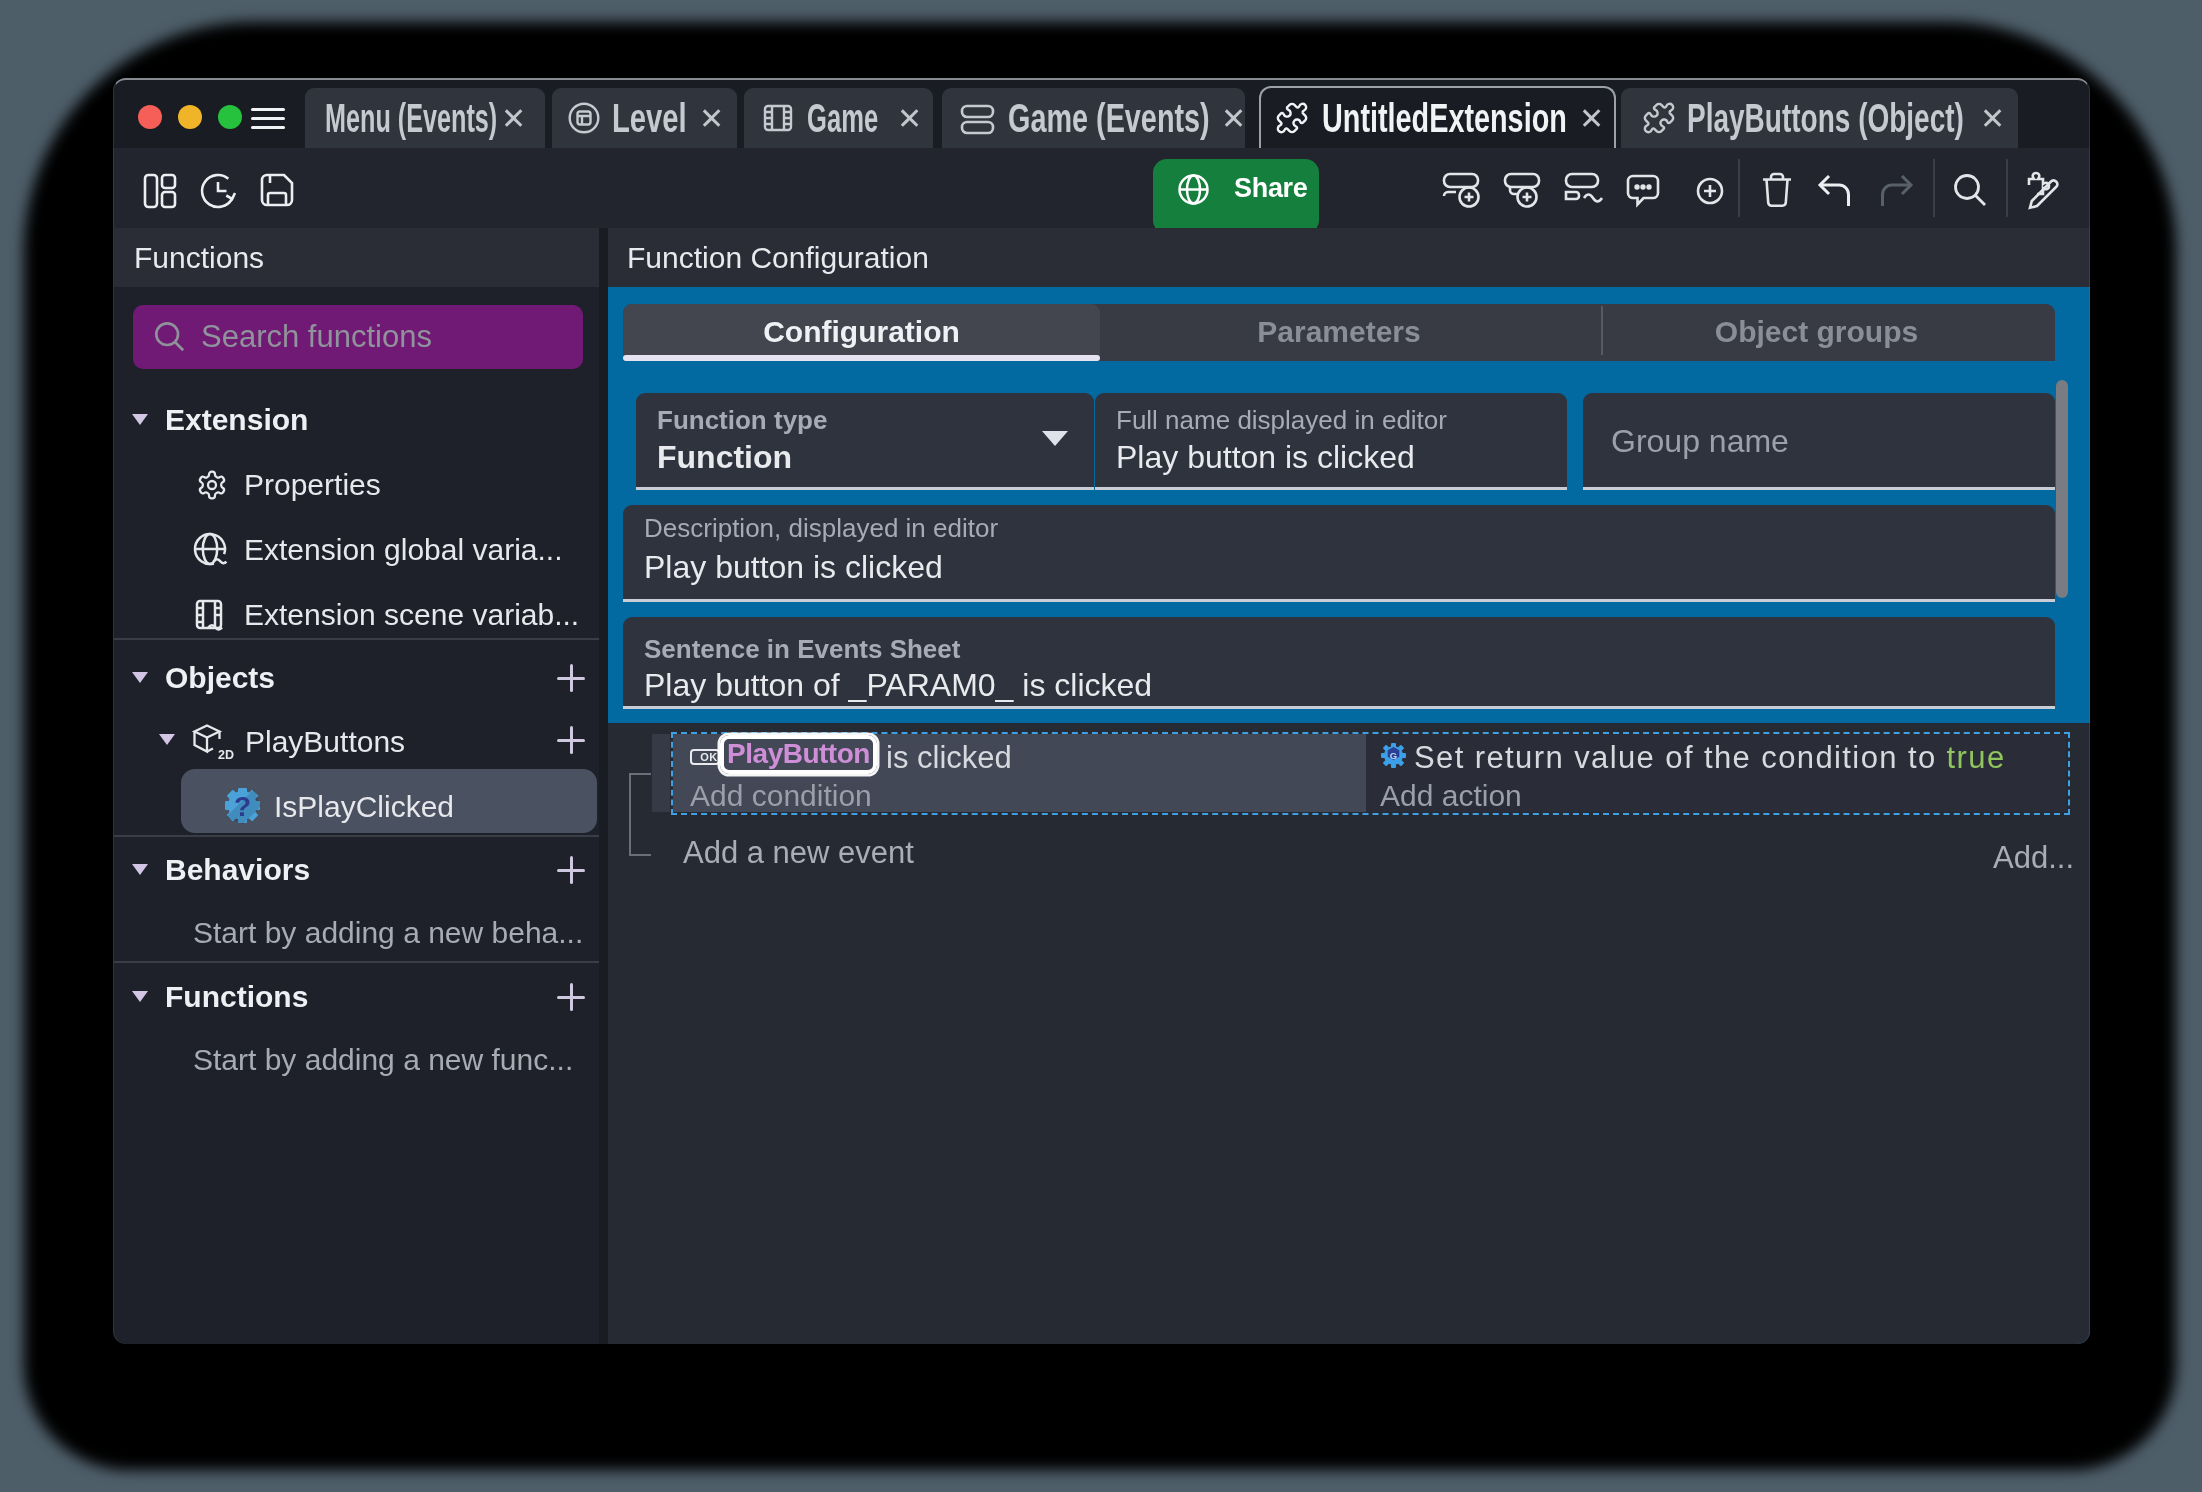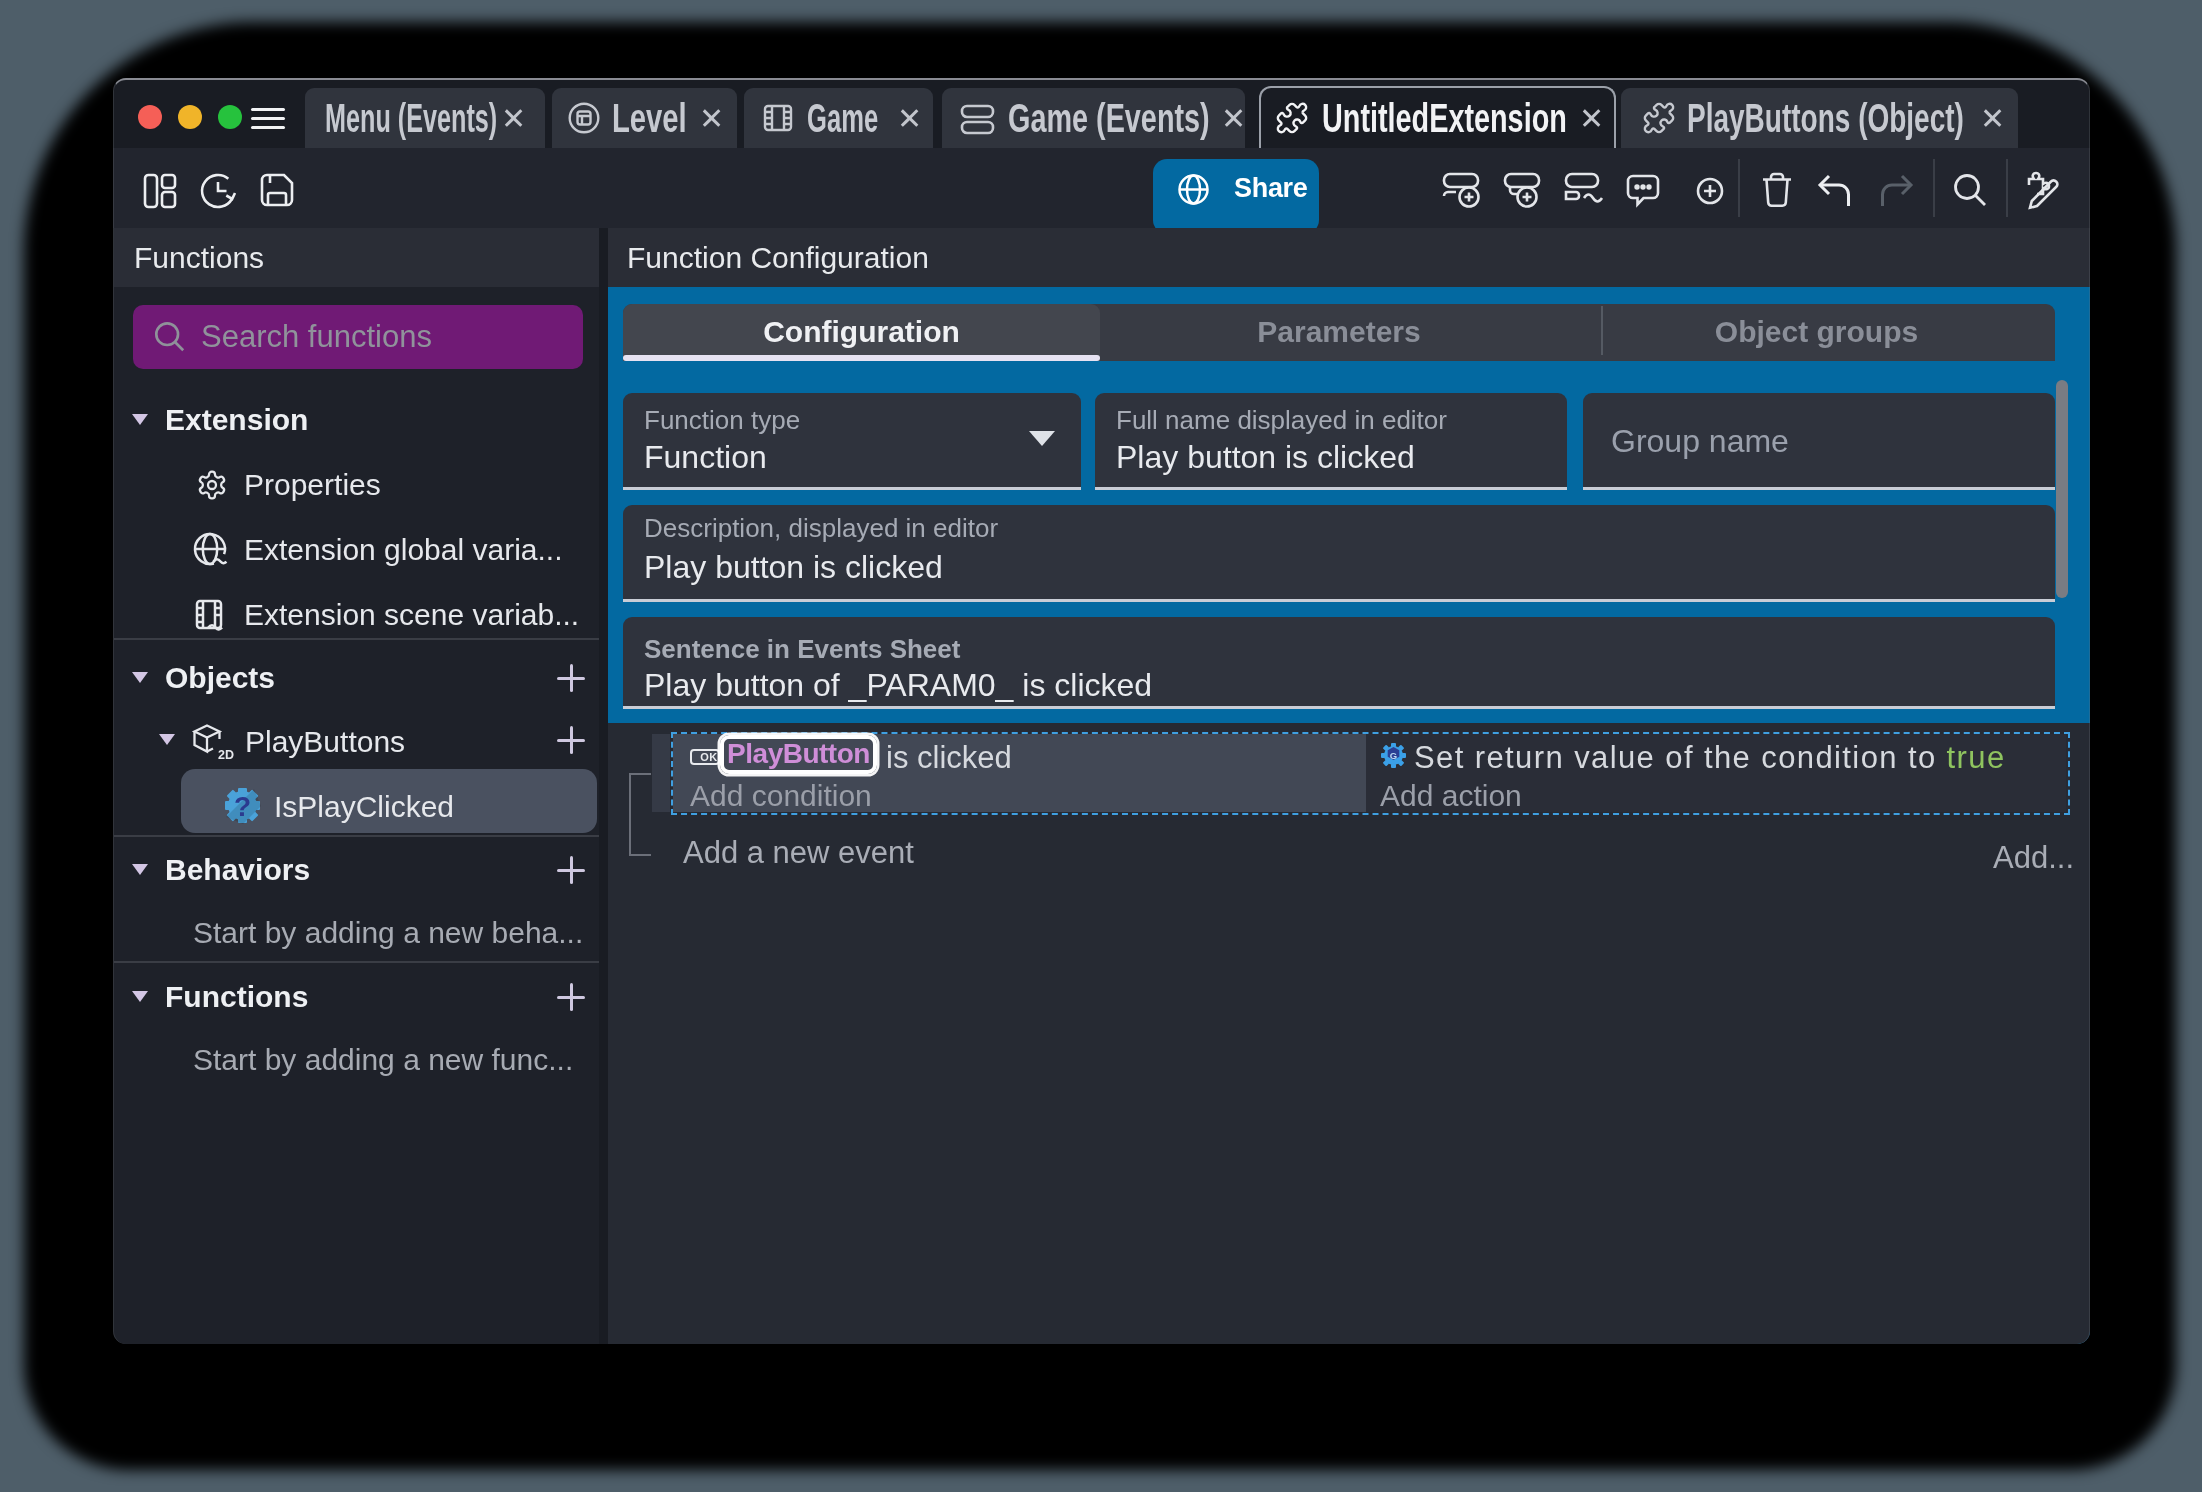--- a/index.html
+++ b/index.html
@@ -31,21 +31,21 @@
   }
   #toolbar { position:absolute; left:0; top:70px; width:1977px; height:80px; background:#22252e; }
   .tsep { position:absolute; top:11px; width:2px; height:58px; background:#3a3e47; }
   .ticon { position:absolute; }
   #previewBtn {
     position:absolute; left:771px; top:11px; width:250px; height:61px;
     border:2px solid #8d9099; border-radius:14px; color:#ece9f1;
   }
   #shareBtn {
     position:absolute; left:1040px; top:11px; width:166px; height:75px;
-    background:#0369a1; border-radius:14px; color:#ffffff;
+    background:#15803d; border-radius:14px; color:#ffffff;
   }
   #leftPanel { position:absolute; left:1px; top:150px; width:485px; height:1116px; background:#1e2129; overflow:hidden; }
   .phead { position:absolute; left:0; top:0; width:100%; height:59px; background:#2a2d36; color:#e8eaed; font-size:30px; line-height:60px; }
   #mainPanel { position:absolute; left:495px; top:150px; width:1482px; height:1116px; background:#0369a1; overflow:hidden; }
   #searchBox { position:absolute; left:19px; top:77px; width:450px; height:64px; background:#701a75; border-radius:10px; color:#90939b; font-size:31px; line-height:64px; }
   .caret { position:absolute; width:0; height:0; border-left:8px solid transparent; border-right:8px solid transparent; border-top:11px solid #d3c6e4; }
   .row { position:absolute; white-space:nowrap; }
   .treehead { color:#eef0f3; font-size:30px; font-weight:bold; }
   .treeitem { color:#e6e8ec; font-size:30px; }
   .hint { color:#a7abb3; font-size:30px; }
@@ -294,21 +294,21 @@
 
     <div id="cfgTabs">
       <div style="position:absolute; left:0; top:0; width:477px; height:57px; background:#43464e; border-radius:9px 9px 0 0;"></div>
       <div style="position:absolute; left:0; top:51px; width:477px; height:6px; background:#e6e2f2; border-radius:3px;"></div>
       <div class="cfgtab" style="left:0; width:477px; color:#f0f1f4;">Configuration</div>
       <div class="cfgtab" style="left:477px; width:478px;">Parameters</div>
       <div class="cfgtab" style="left:955px; width:477px;">Object groups</div>
       <div style="position:absolute; left:978px; top:2px; width:2px; height:49px; background:#555a63;"></div>
     </div>
 
-    <div class="field" style="left:15px; top:165px; width:458px; height:97px;">
+    <div class="field" style="left:28px; top:165px; width:458px; height:97px;font-weight:bold;">
       <div class="flabel">Function type</div>
       <div class="fvalue">Function</div>
       <div style="position:absolute; right:26px; top:38px; width:0; height:0; border-left:13px solid transparent; border-right:13px solid transparent; border-top:15px solid #dfe2e8;"></div>
     </div>
     <div class="field" style="left:487px; top:165px; width:472px; height:97px;">
       <div class="flabel">Full name displayed in editor</div>
       <div class="fvalue">Play button is clicked</div>
     </div>
     <div class="field" style="left:975px; top:165px; width:472px; height:97px;">
       <div style="position:absolute; left:28px; top:30px; font-size:32px; color:#9aa0ac;">Group name</div>

